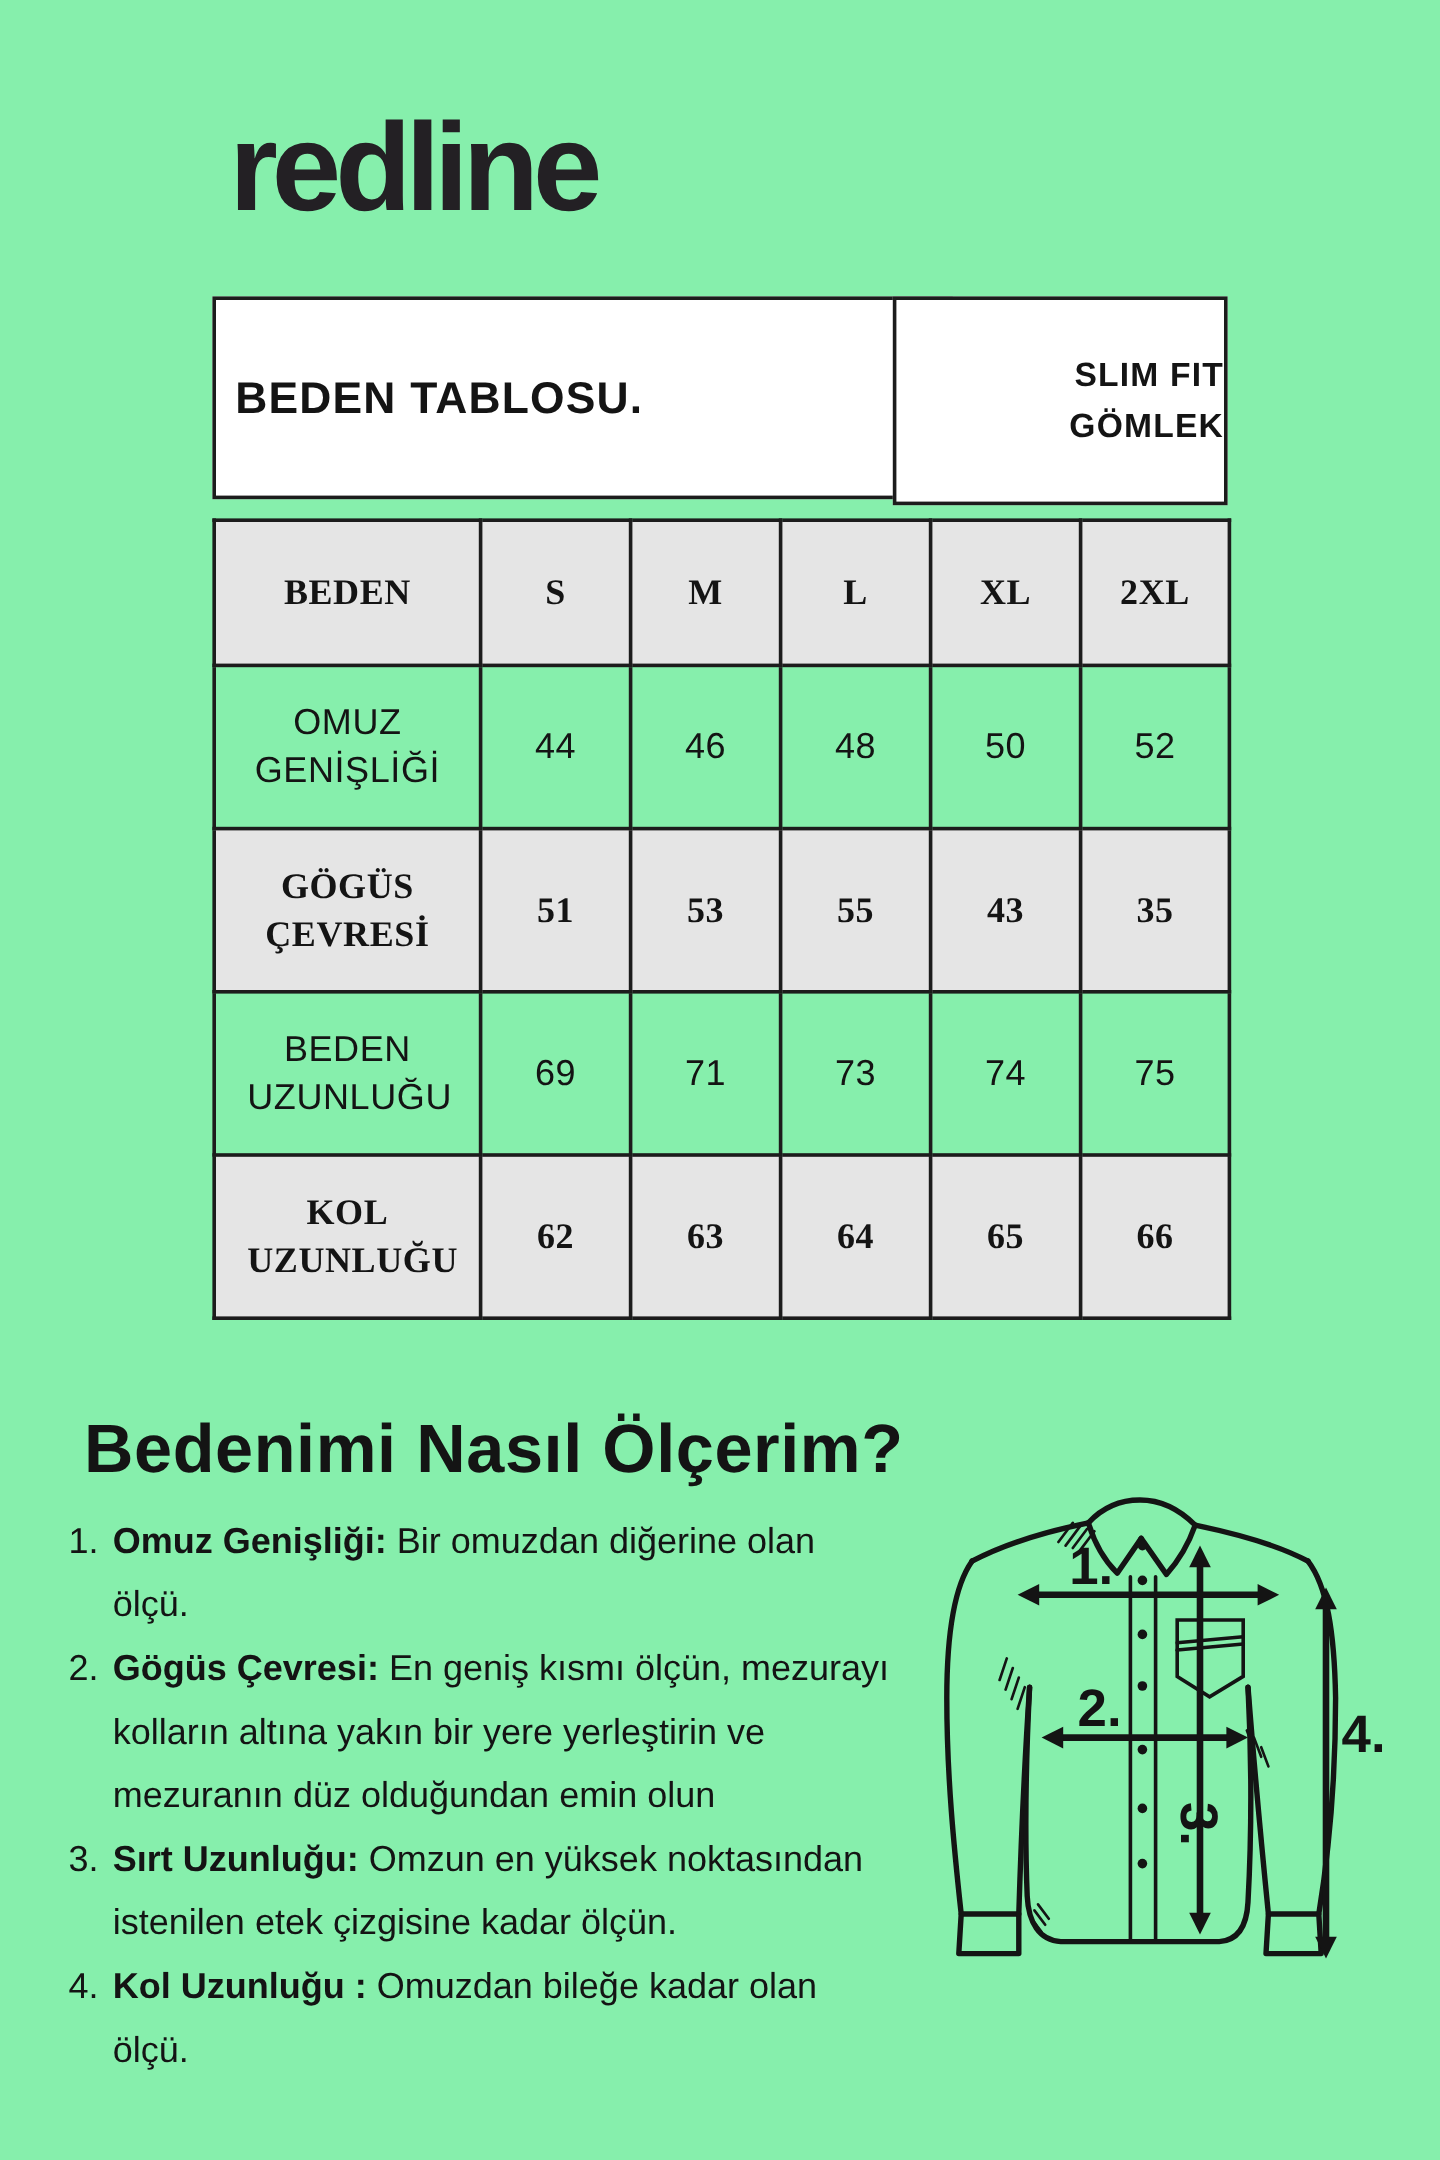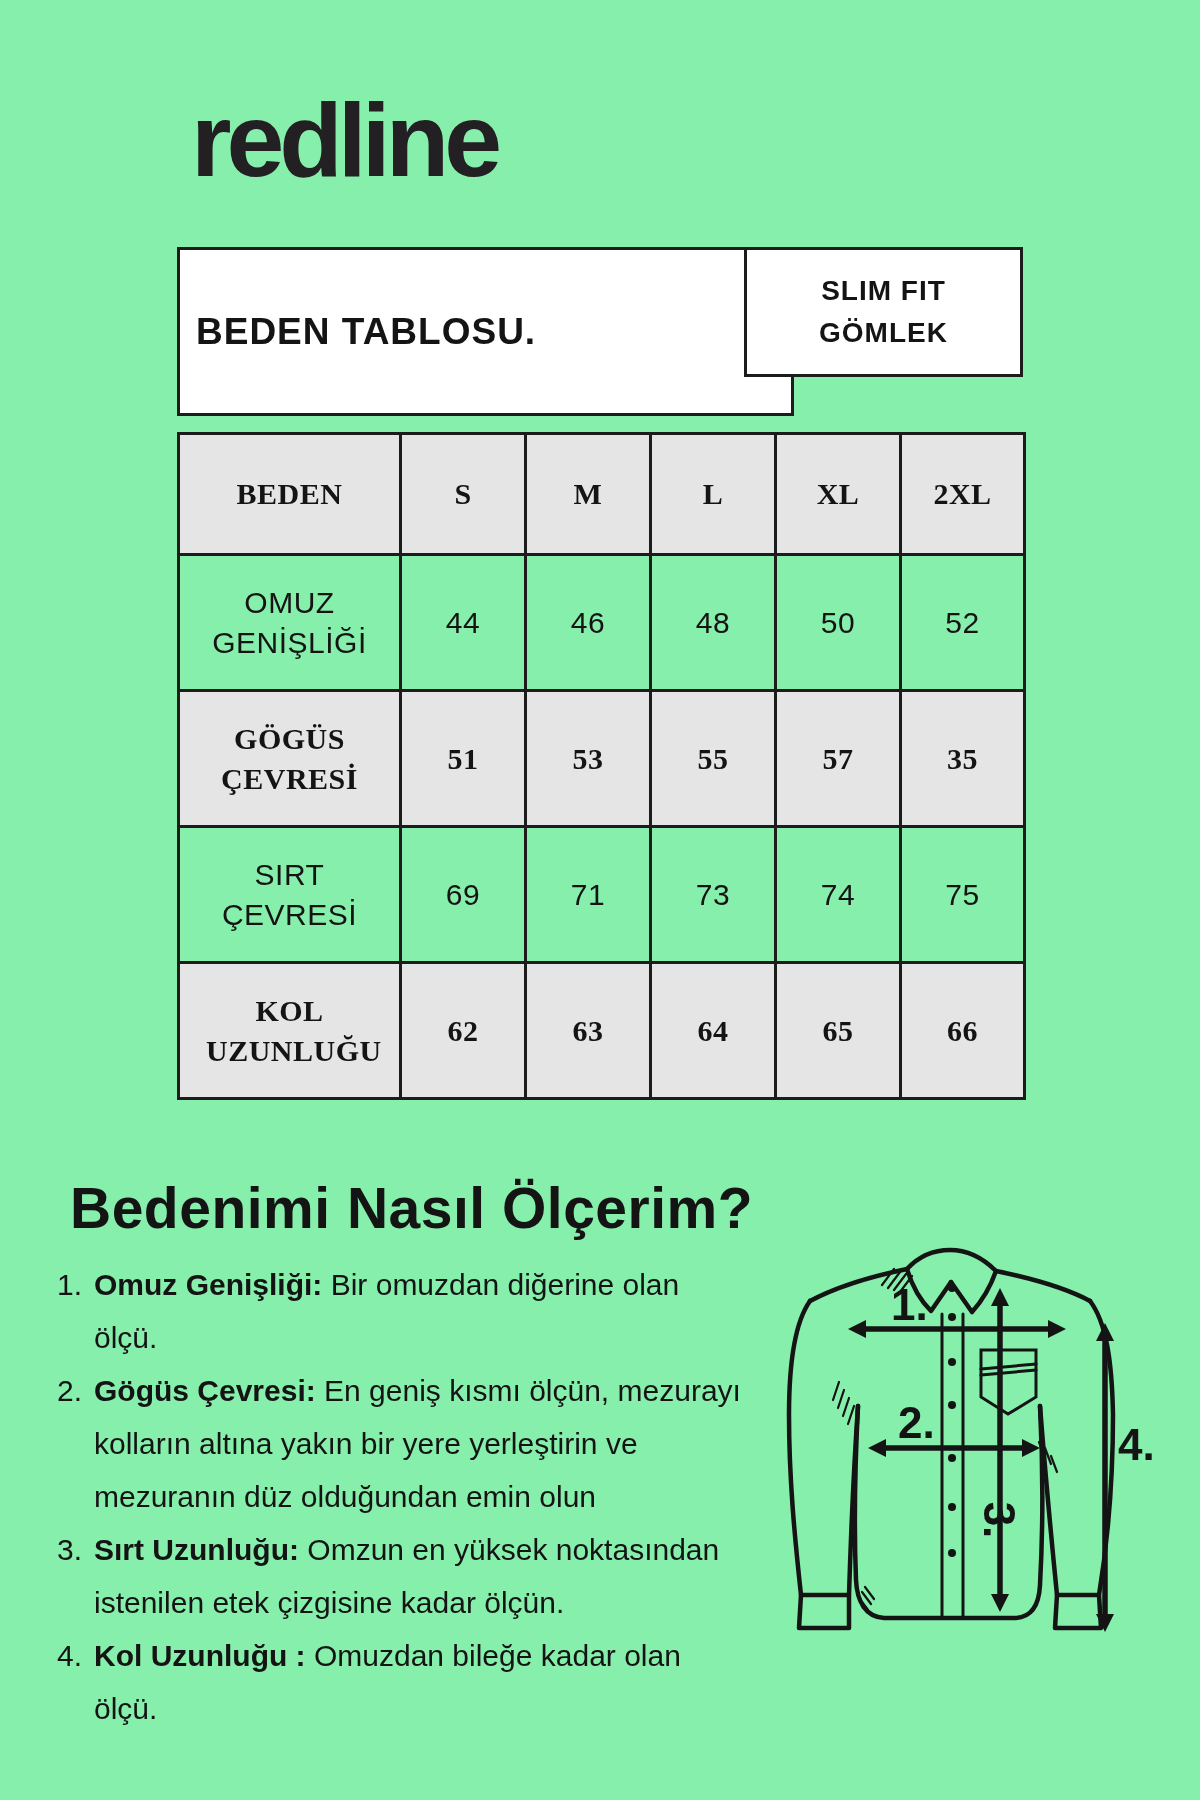--- a/index.html
+++ b/index.html
@@ -16,22 +16,22 @@
   }
 
   
   .topbox { border:3px solid #1c1c1c; box-sizing:border-box; background:#fff; }
   #box-title {
     left:177px; top:247px; width:617px; height:169px;
     display:flex; align-items:center; padding-left:16px;
     font-size:37px; font-weight:700; letter-spacing:1px;
   }
   #box-product {
-    left:744px; top:247px; width:279px; height:130px;
-    display:flex; flex-direction:column; justify-content:center; align-items:center;
+    left:744px; top:247px; width:279px; height:174px;
+    display:flex; flex-direction:column; justify-content:center; align-items:flex-end;
     font-size:28px; font-weight:700; letter-spacing:1px; line-height:42px; text-align:center;
   }
 
   
   #size-table {
     left:177px; top:432px; width:846px;
     border-collapse:collapse; table-layout:fixed;
   }
   #size-table td {
     border:3px solid #1c1c1c; text-align:center; vertical-align:middle;
@@ -103,25 +103,25 @@
       <td>46</td>
       <td>48</td>
       <td>50</td>
       <td>52</td>
     </tr>
     <tr class="datar">
       <td class="shade bold">GÖGÜS ÇEVRESİ</td>
       <td class="shade bold">51</td>
       <td class="shade bold">53</td>
       <td class="shade bold">55</td>
-      <td class="shade bold">57</td>
+      <td class="shade bold">43</td>
       <td class="shade bold">35</td>
     </tr>
     <tr class="datar">
-      <td>SIRT ÇEVRESİ</td>
+      <td>BEDEN UZUNLUĞU</td>
       <td>69</td>
       <td>71</td>
       <td>73</td>
       <td>74</td>
       <td>75</td>
     </tr>
     <tr class="datar">
       <td class="shade bold">KOL UZUNLUĞU</td>
       <td class="shade bold">62</td>
       <td class="shade bold">63</td>

